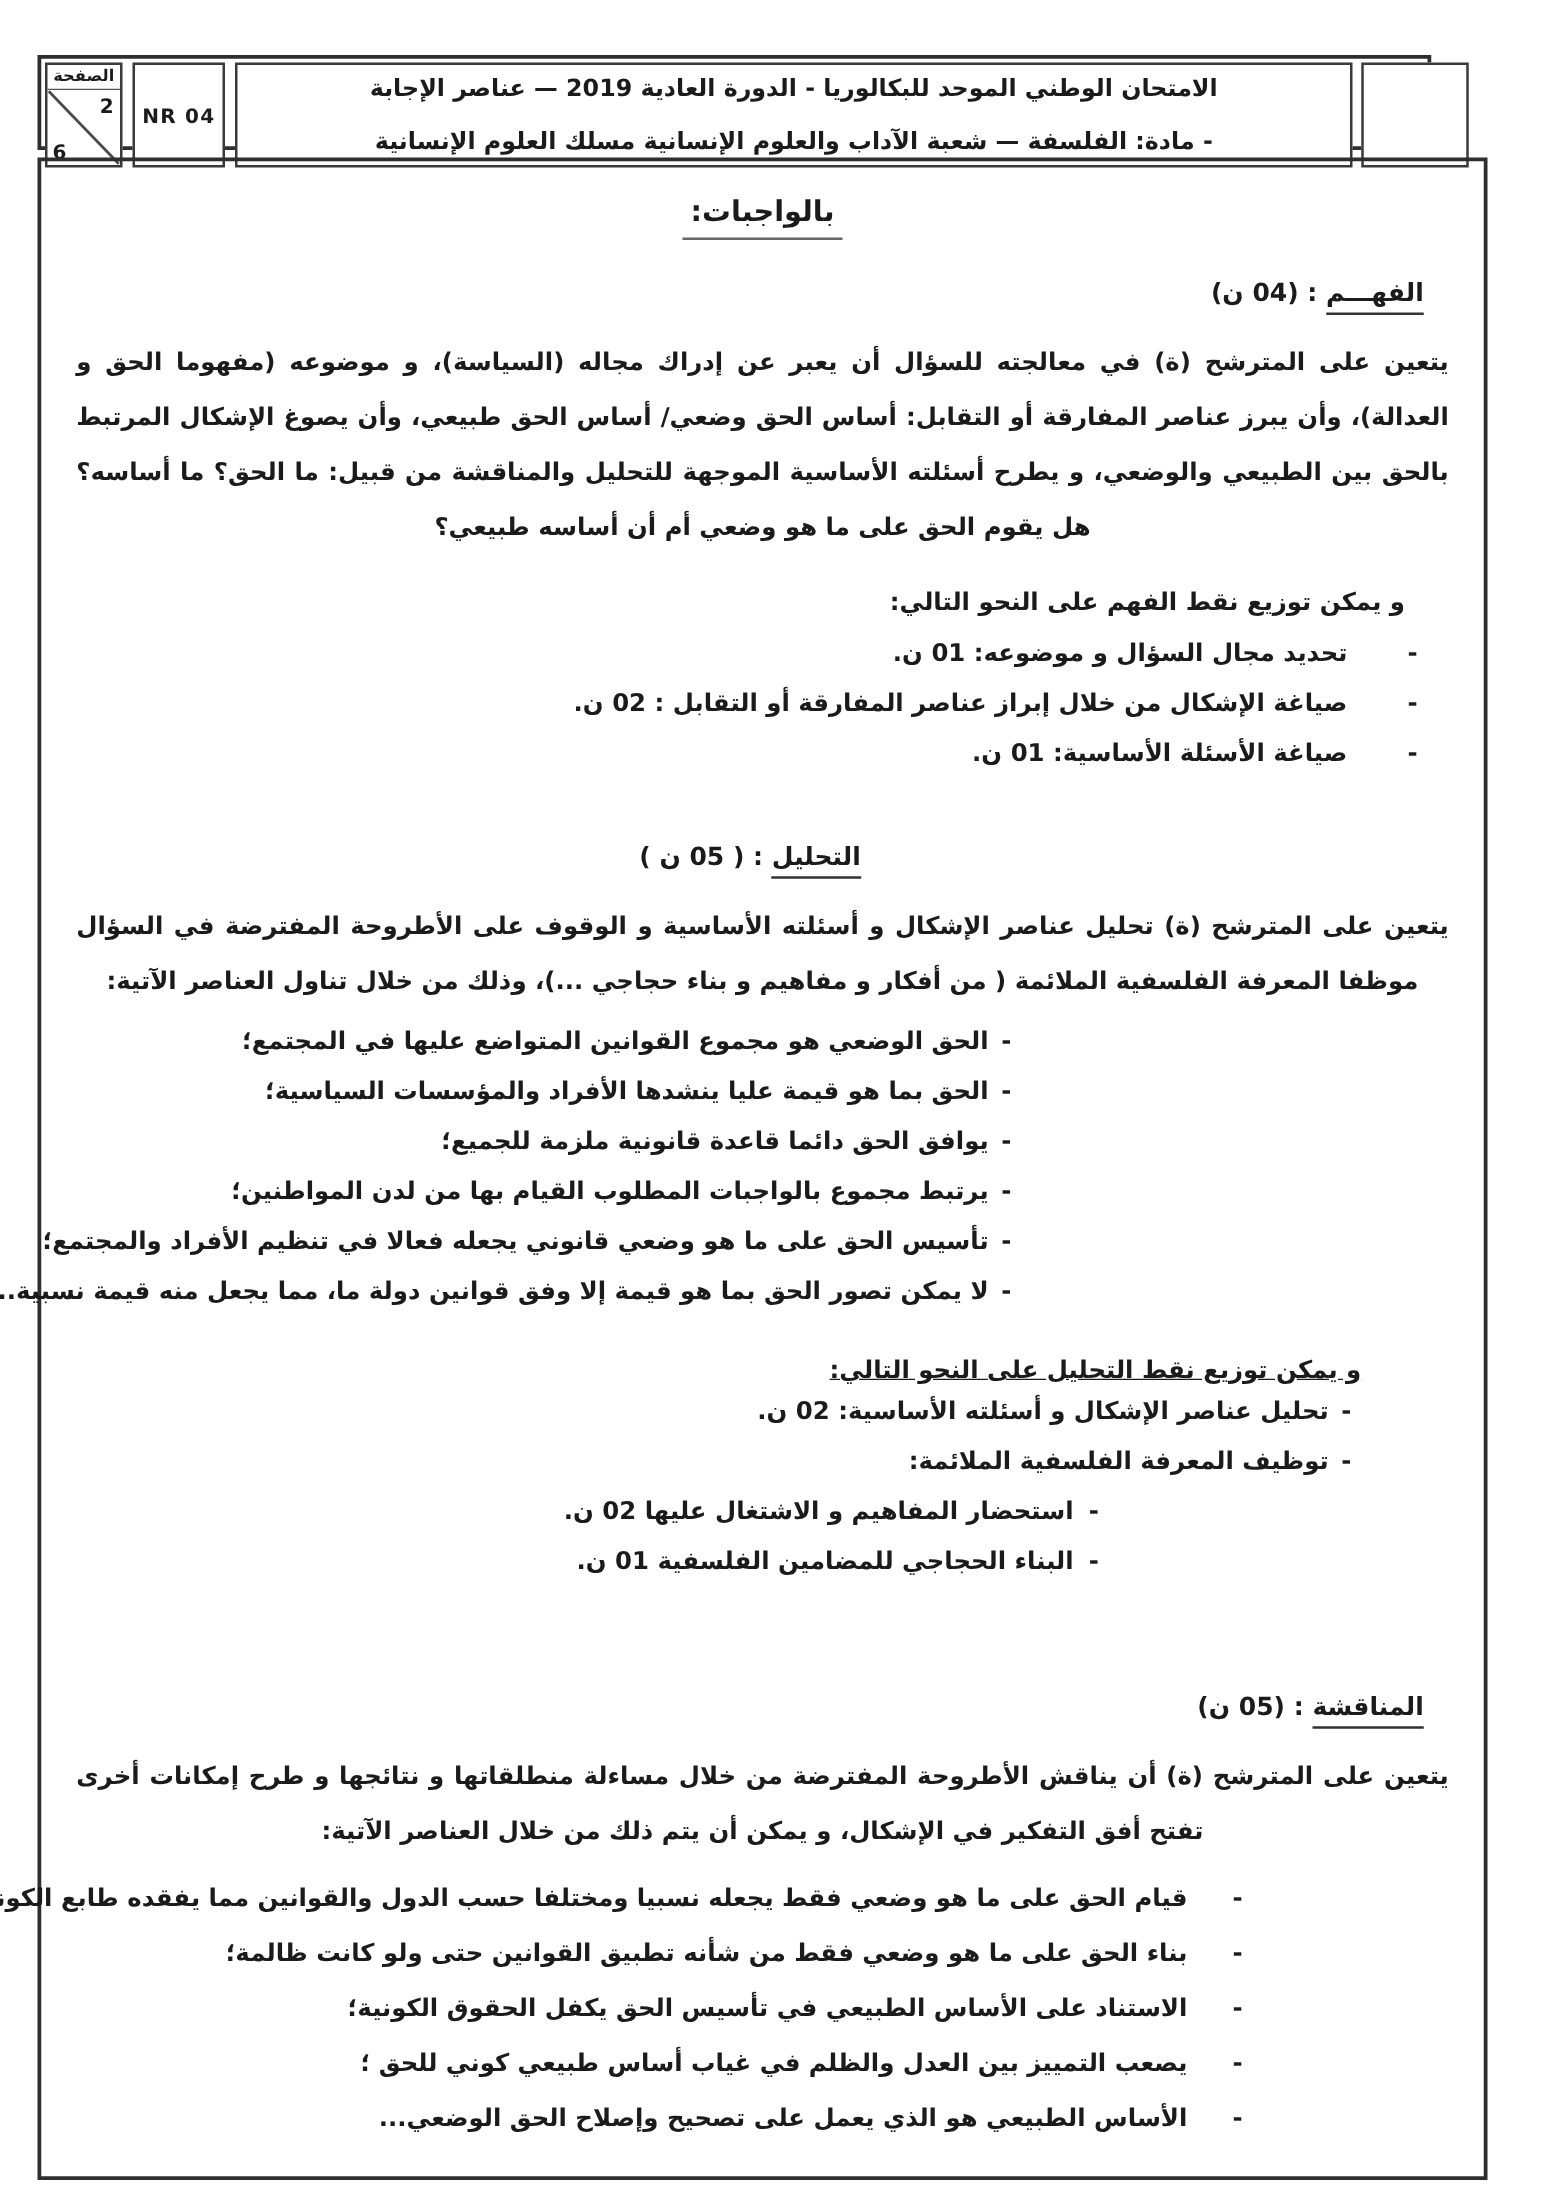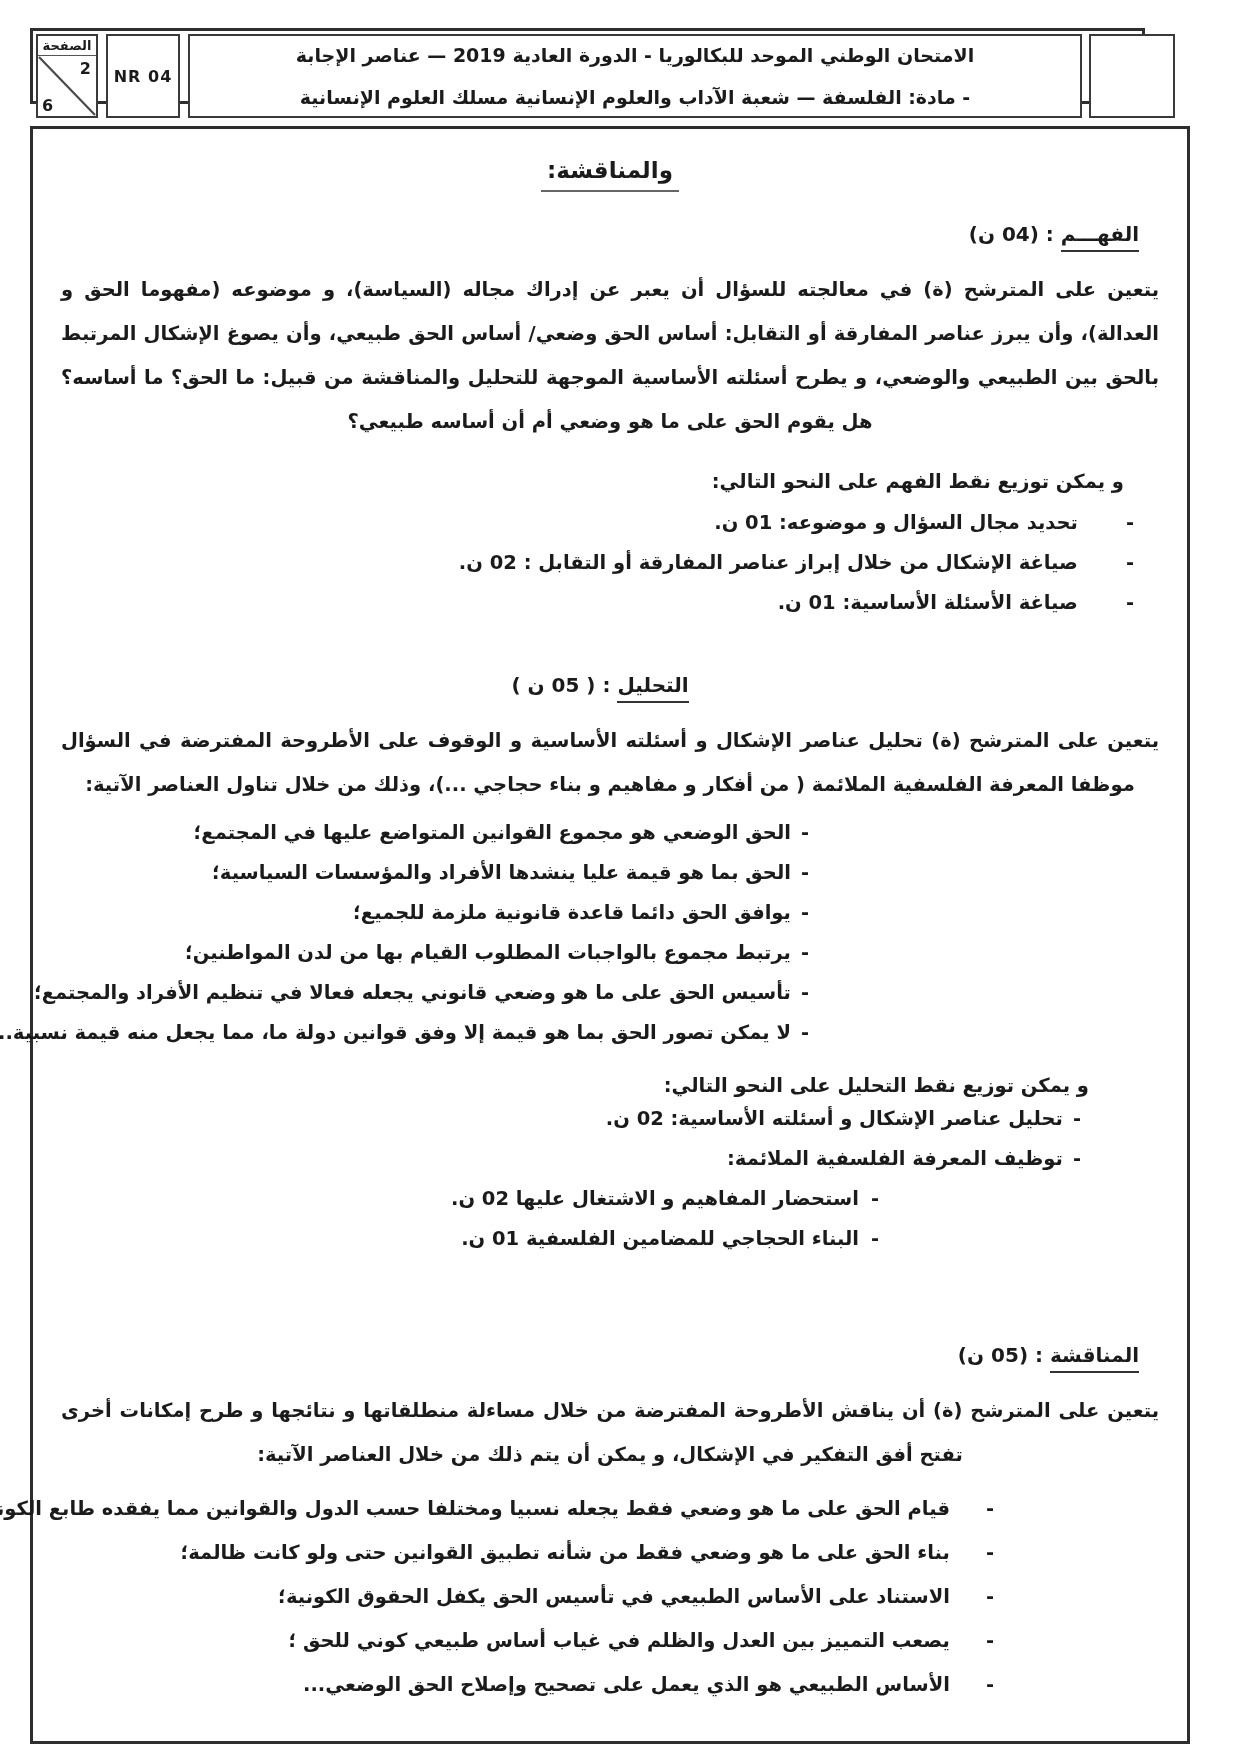--- a/index.html
+++ b/index.html
@@ -9,21 +9,21 @@
     position: relative;
     font-family: "DejaVu Sans", sans-serif;
     font-weight: bold;
     color: #1b1b1b;
     overflow: hidden;
   }
   .page { position: absolute; inset: 0; direction: rtl; }
 
   
   .header {
-    position: absolute; left: 30px; top: 28px;
+    position: absolute; left: 30px; top: 44px;
     width: 1115px; height: 76px;
     border: 3px solid #2e2e2e;
     text-decoration: underline;
   }
   .hbox { position: absolute; border: 2px solid #3a3a3a; background: #fff; }
   .page-box { left: 3px; top: 3px; width: 62px; height: 84px; }
   .page-label {
     font-size: 13px; text-align: center; height: 20px; line-height: 20px;
     border-bottom: 1px solid #555;
   }
@@ -71,21 +71,21 @@
   
   .h-comp { margin-top: 30px; }
   .intro-comp { margin-top: 23px; padding-right: 35px; }
   .list-comp { margin-top: 14px; padding-right: 25px; }
   .list-comp .li { height: 40px; column-gap: 48px; }
 
   
   .h-ana { margin-top: 42px; text-align: center; }
   .bullets-ana { margin-top: 14px; padding-right: 350px; }
   .bullets-ana .li { height: 40px; column-gap: 10px; }
-  .intro-ana { margin-top: 10px; padding-right: 70px; }
+  .intro-ana { margin-top: 20px; padding-right: 70px; text-decoration: underline; }
   .list-ana { padding-right: 78px; margin-top: 6px; }
   .list-ana .li { height: 40px; column-gap: 10px; }
   .sublist-ana { padding-right: 280px; }
   .sublist-ana .li { height: 40px; column-gap: 12px; }
 
   
   .h-disc { margin-top: 76px; }
   .list-disc { margin-top: 20px; padding-right: 165px; }
   .list-disc .li { height: 44px; column-gap: 36px; }
 </style>
@@ -113,21 +113,21 @@
       <div>الامتحان الوطني الموحد للبكالوريا - الدورة العادية 2019 — عناصر الإجابة</div>
       <div>- مادة: الفلسفة — شعبة الآداب والعلوم الإنسانية مسلك العلوم الإنسانية</div>
     </div>
 
     <div class="hbox corner-box"></div>
   </div>
 
   <div class="content">
 
     <div class="main-title-wrap">
-      <span class="main-title">والمناقشة:</span>
+      <span class="main-title">بالواجبات:</span>
     </div>
 
     <div class="sec-heading h-comp">
       <span class="underlined">الفهـــم</span>
       <span>: (04 ن)</span>
     </div>
 
     <p class="para p-comp">يتعين على المترشح (ة) في معالجته للسؤال أن يعبر عن إدراك مجاله (السياسة)، و موضوعه (مفهوما الحق و العدالة)، وأن يبرز عناصر المفارقة أو التقابل: أساس الحق وضعي/ أساس الحق طبيعي، وأن يصوغ الإشكال المرتبط بالحق بين الطبيعي والوضعي، و يطرح أسئلته الأساسية الموجهة للتحليل والمناقشة من قبيل: ما الحق؟ ما أساسه؟ هل يقوم الحق على ما هو وضعي أم أن أساسه طبيعي؟</p>
 
     <div class="intro intro-comp">و يمكن توزيع نقط الفهم على النحو التالي:</div>

